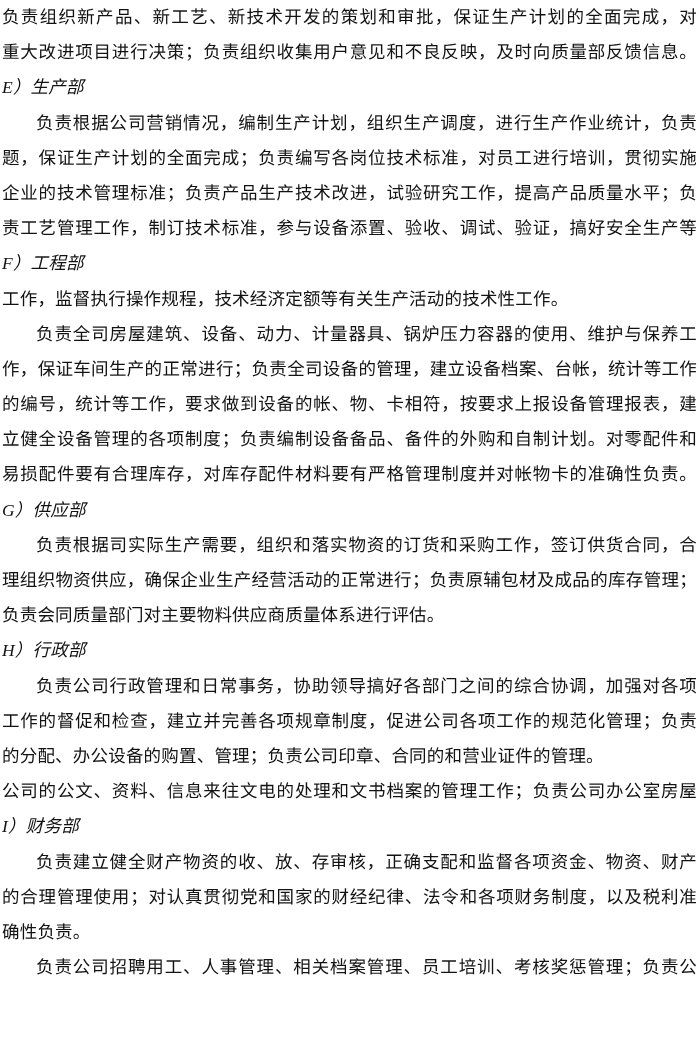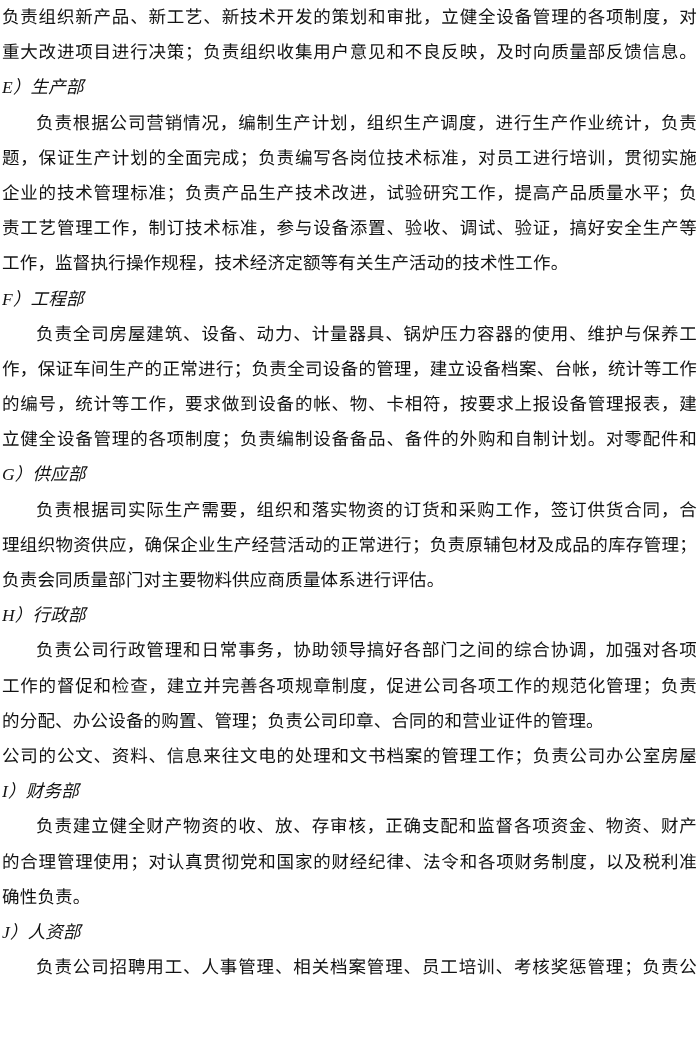--- a/index.html
+++ b/index.html
@@ -43,42 +43,42 @@
   .line.heading {
     text-align: left;
     font-style: italic;
   }
 </style>
 </head>
 <body>
 
 <div class="page">
   <div id="doc-body" class="doc-body">
-      <div class="line stretch">负责组织新产品、新工艺、新技术开发的策划和审批，立健全设备管理的各项制度，对</div>
+      <div class="line stretch">负责组织新产品、新工艺、新技术开发的策划和审批，保证生产计划的全面完成，对</div>
       <div class="line stretch">重大改进项目进行决策；负责组织收集用户意见和不良反映，及时向质量部反馈信息。</div>
       <div class="line heading">E）生产部</div>
       <div class="line stretch indent">负责根据公司营销情况，编制生产计划，组织生产调度，进行生产作业统计，负责</div>
       <div class="line stretch">题，保证生产计划的全面完成；负责编写各岗位技术标准，对员工进行培训，贯彻实施</div>
       <div class="line stretch">企业的技术管理标准；负责产品生产技术改进，试验研究工作，提高产品质量水平；负</div>
       <div class="line stretch">责工艺管理工作，制订技术标准，参与设备添置、验收、调试、验证，搞好安全生产等</div>
+      <div class="line heading">F）工程部</div>
       <div class="line">工作，监督执行操作规程，技术经济定额等有关生产活动的技术性工作。</div>
-      <div class="line heading">F）工程部</div>
       <div class="line stretch indent">负责全司房屋建筑、设备、动力、计量器具、锅炉压力容器的使用、维护与保养工</div>
       <div class="line stretch">作，保证车间生产的正常进行；负责全司设备的管理，建立设备档案、台帐，统计等工作</div>
       <div class="line stretch">的编号，统计等工作，要求做到设备的帐、物、卡相符，按要求上报设备管理报表，建</div>
       <div class="line stretch">立健全设备管理的各项制度；负责编制设备备品、备件的外购和自制计划。对零配件和</div>
+      <div class="line stretch">易损配件要有合理库存，对库存配件材料要有严格管理制度并对帐物卡的准确性负责。</div>
       <div class="line heading">G）供应部</div>
       <div class="line stretch indent">负责根据司实际生产需要，组织和落实物资的订货和采购工作，签订供货合同，合</div>
       <div class="line stretch">理组织物资供应，确保企业生产经营活动的正常进行；负责原辅包材及成品的库存管理；</div>
       <div class="line">负责会同质量部门对主要物料供应商质量体系进行评估。</div>
       <div class="line heading">H）行政部</div>
       <div class="line stretch indent">负责公司行政管理和日常事务，协助领导搞好各部门之间的综合协调，加强对各项</div>
       <div class="line stretch">工作的督促和检查，建立并完善各项规章制度，促进公司各项工作的规范化管理；负责</div>
       <div class="line">的分配、办公设备的购置、管理；负责公司印章、合同的和营业证件的管理。</div>
       <div class="line stretch">公司的公文、资料、信息来往文电的处理和文书档案的管理工作；负责公司办公室房屋</div>
       <div class="line heading">I）财务部</div>
       <div class="line stretch indent">负责建立健全财产物资的收、放、存审核，正确支配和监督各项资金、物资、财产</div>
       <div class="line stretch">的合理管理使用；对认真贯彻党和国家的财经纪律、法令和各项财务制度，以及税利准</div>
       <div class="line">确性负责。</div>
-      <div class="line heading">J）人资部</div>
       <div class="line stretch indent">负责公司招聘用工、人事管理、相关档案管理、员工培训、考核奖惩管理；负责公</div>
     </div>
 </div>
 
 </body></html>

